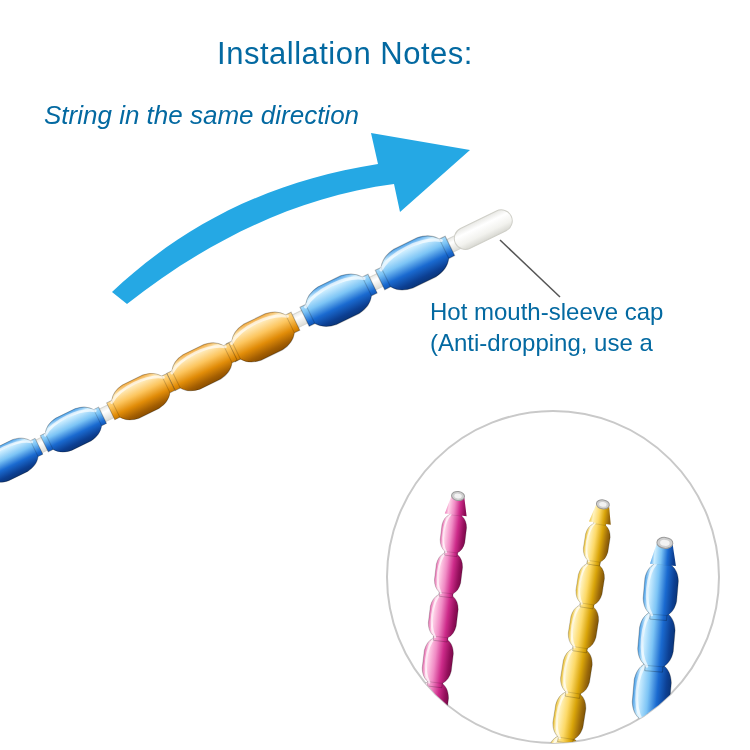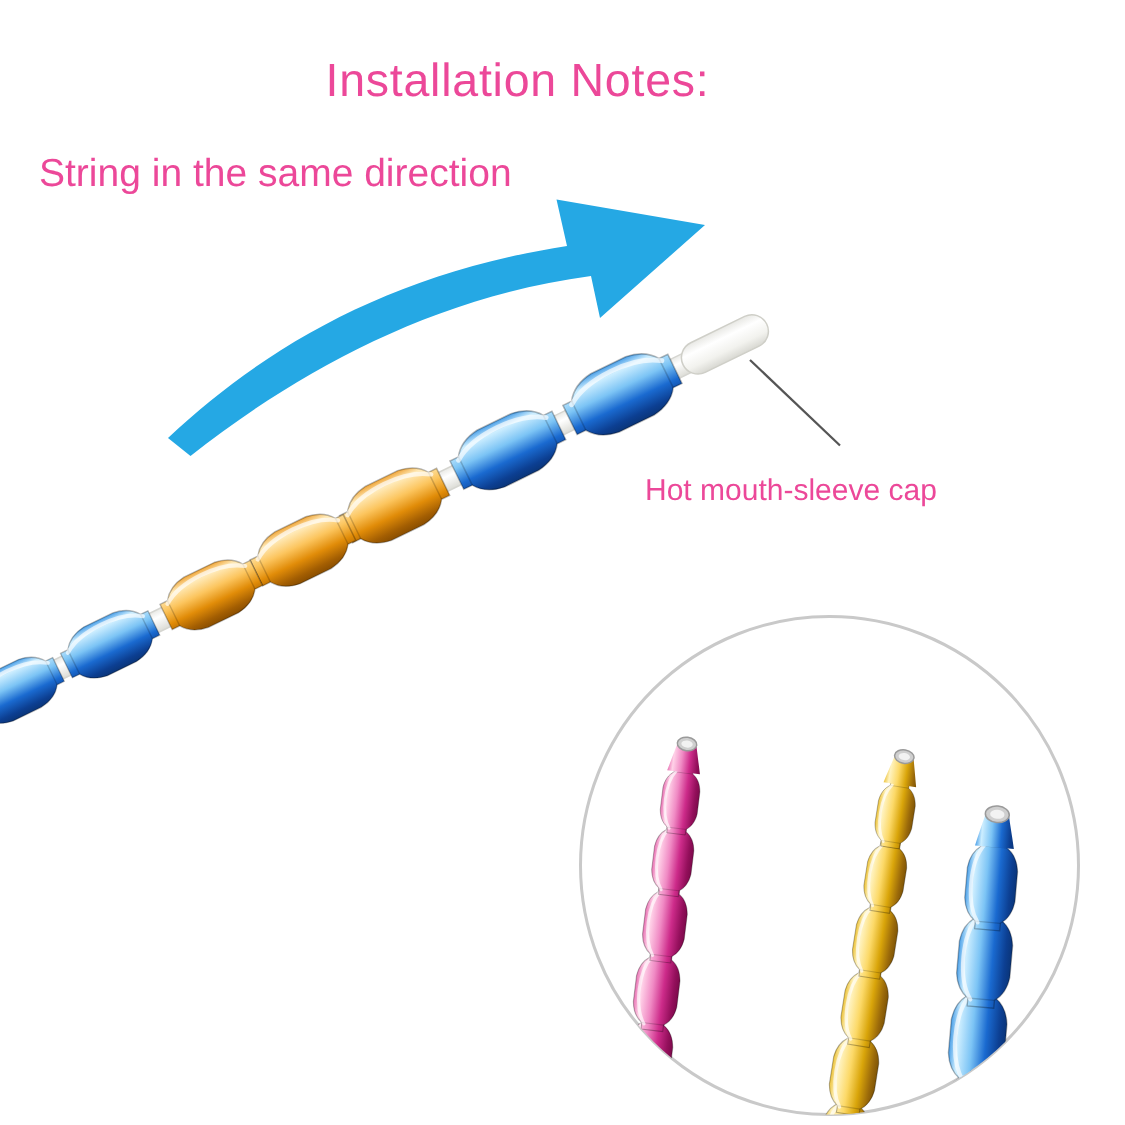--- a/index.html
+++ b/index.html
@@ -1,29 +1,29 @@
 <!DOCTYPE html>
 <html><head>
 <meta charset="utf-8">
 <style>
   html,body{margin:0;padding:0;background:#ffffff;}
   .stage{
     position:relative;width:750px;height:750px;background:#ffffff;
-    overflow:hidden;font-family:"Liberation Sans",sans-serif;color:#ec4899;
+    overflow:hidden;font-family:"Liberation Sans",sans-serif;color:#0369a1;
   }
   .art{position:absolute;left:0;top:0;}
   .title{
     position:absolute;top:36px;left:0;width:690px;text-align:center;
     font-size:31px;letter-spacing:.5px;
   }
   .direction{
-    position:absolute;left:26px;top:100px;font-size:26px;
+    position:absolute;left:44px;top:100px;font-size:26px;font-style:italic;
   }
   .cap-note{
-    position:absolute;left:430px;top:312px;font-size:20px;line-height:31px;
+    position:absolute;left:430px;top:296px;font-size:24px;line-height:31px;
   }
   .cap-note div{white-space:nowrap;}
 </style>
 </head>
 <body>
 
 <div class="stage">
 
   <svg class="art" width="750" height="750" viewBox="0 0 750 750">
     <defs>
@@ -154,15 +154,16 @@
       </g>
     </g>
   </svg>
 
   <div class="title">Installation Notes:</div>
 
   <div class="direction">String in the same direction</div>
 
   <div class="cap-note">
     <div>Hot mouth-sleeve cap</div>
+    <div>(Anti-dropping, use a</div>
   </div>
 
 </div>
 
 </body></html>

